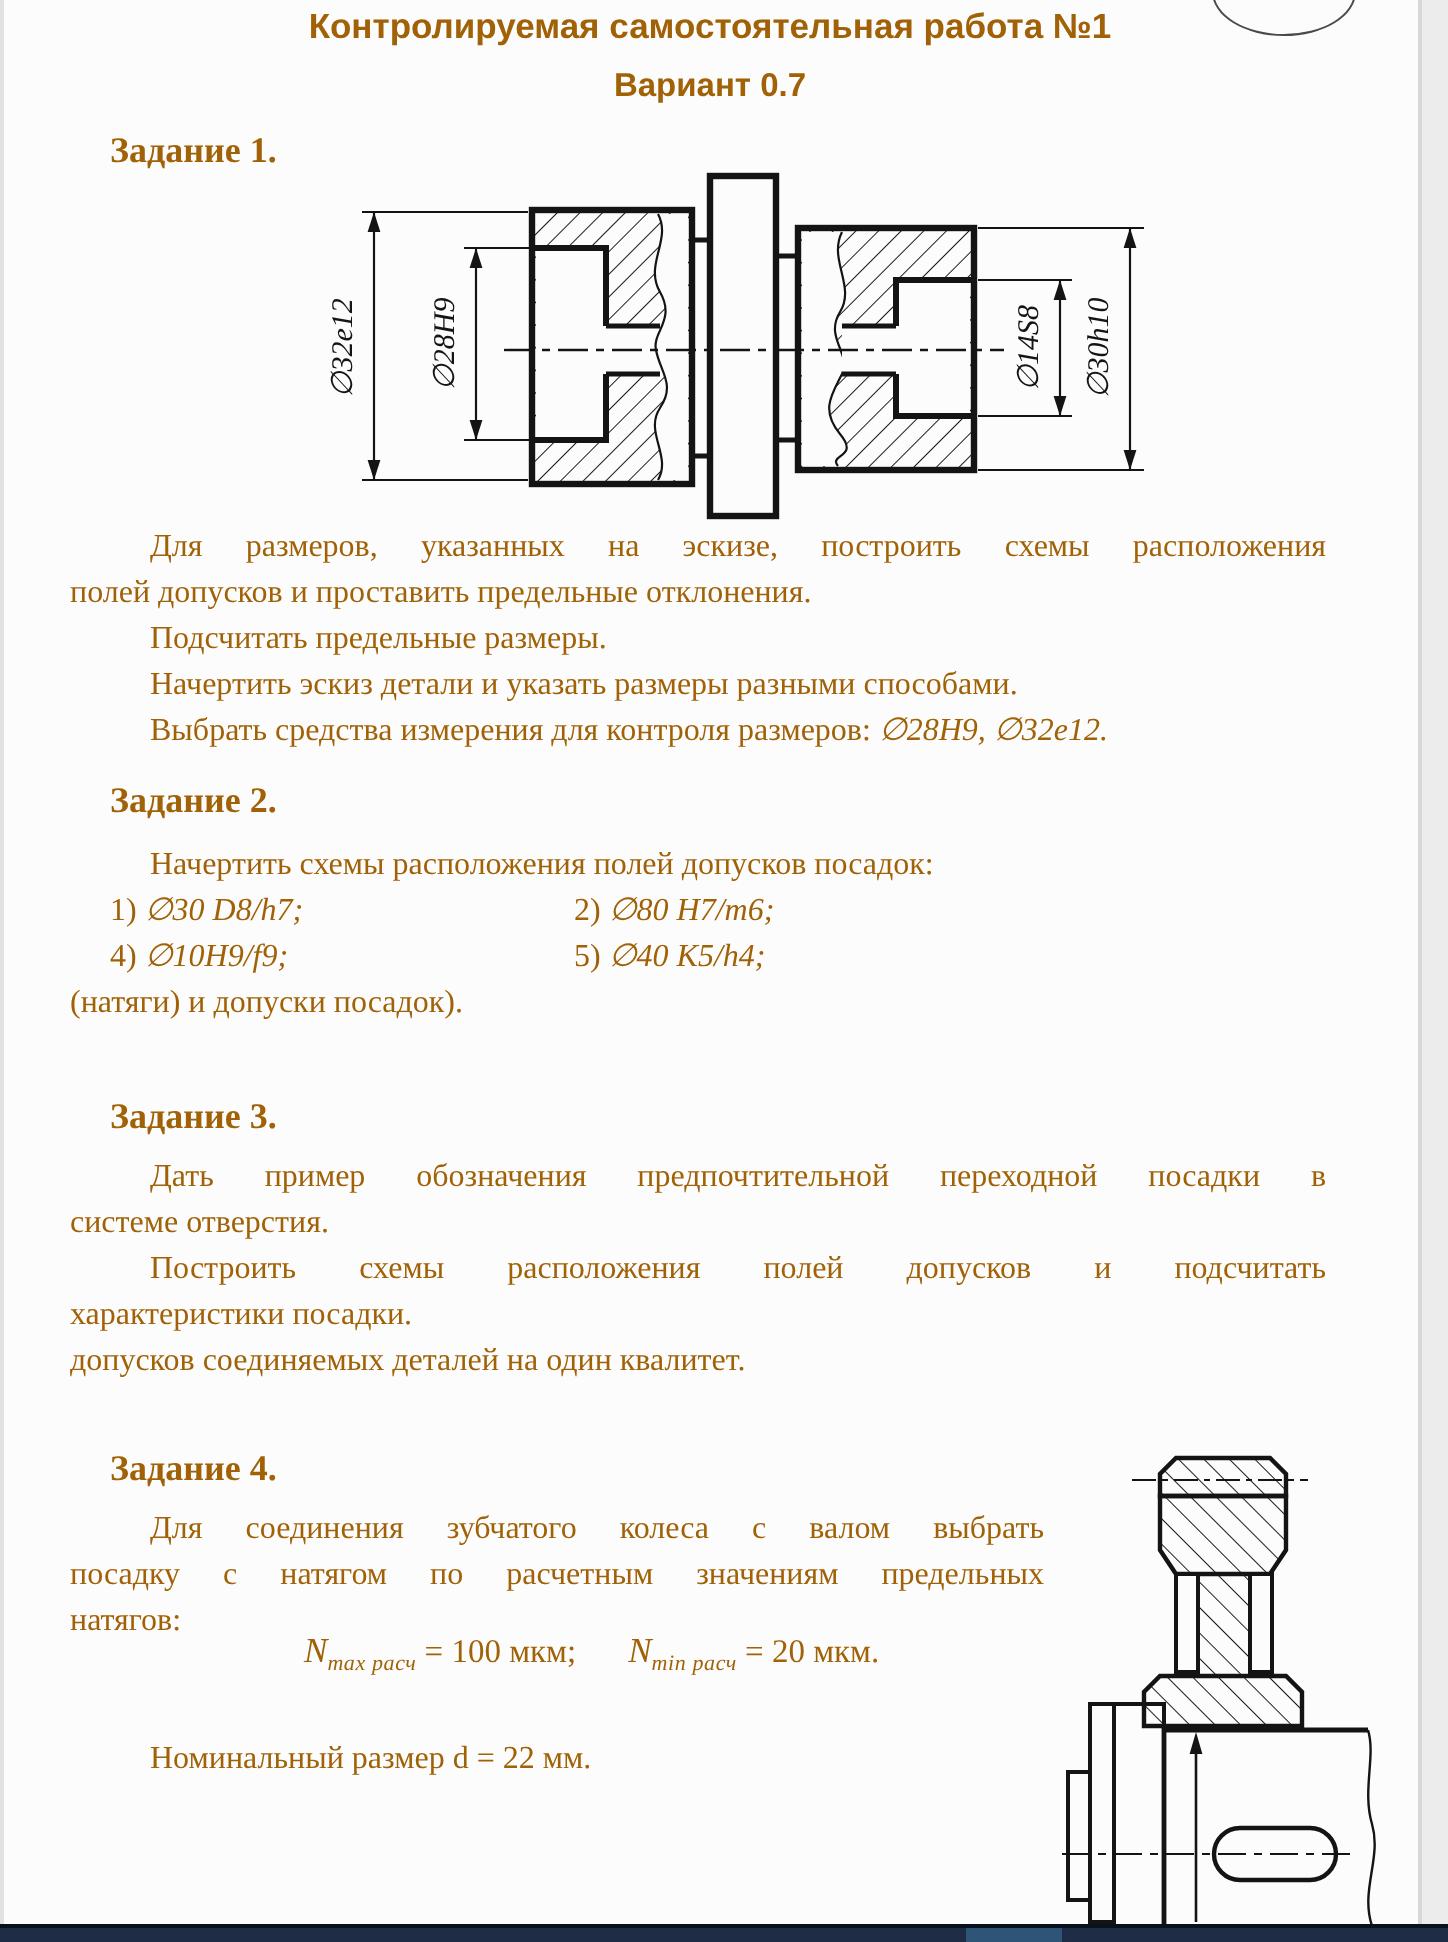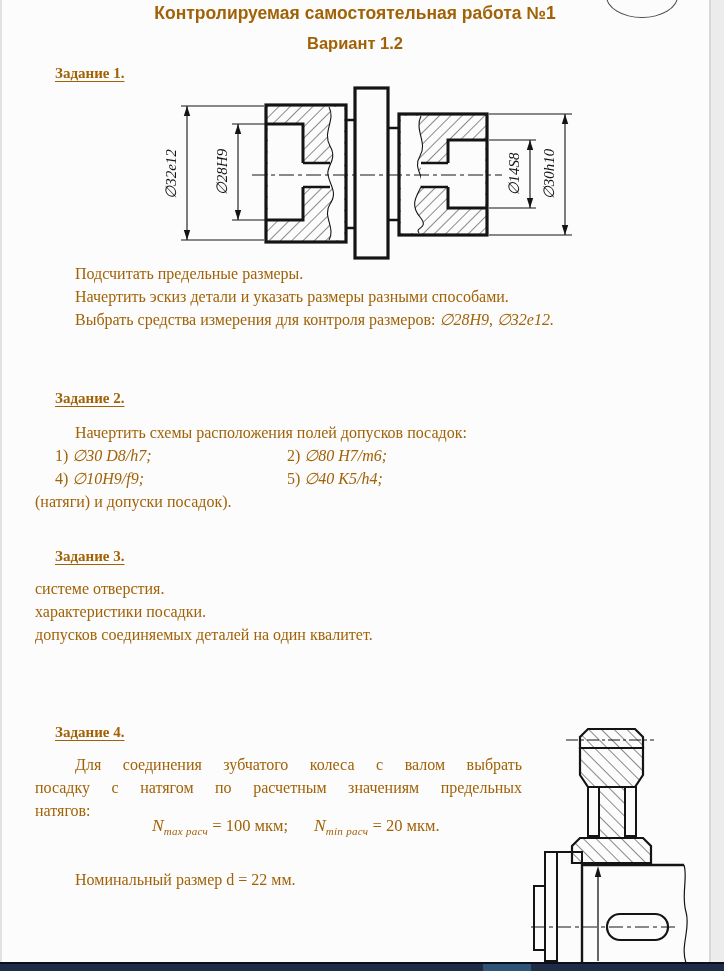--- a/index.html
+++ b/index.html
@@ -7,22 +7,22 @@
             font-family:"Liberation Serif", serif; color:#a16207; overflow:hidden; }
   .sheet  { position:absolute; left:0; top:0; width:710px; height:971px; background:#fcfcfc; }
   .edge-line { position:absolute; left:709px; top:0; width:2px; height:962px; background:#d8d8d8; }
   .left-shade { position:absolute; left:0; top:0; width:2px; height:962px; background:#e2e2e2; }
 
   .title { position:absolute; left:0; width:710px; text-align:center;
            font-family:"Liberation Sans", sans-serif; font-weight:bold; }
   #title1 { top:3px;  font-size:17.5px; }
   #title2 { top:34px; font-size:16.5px; }
 
-  .heading { position:absolute; left:55px; font-weight:bold; font-size:15px;
-             text-decoration:underline; text-underline-offset:3px; }
+  .heading { position:absolute; left:55px; font-weight:bold; font-size:18px;
+             text-underline-offset:3px; }
 
   .tblock { position:absolute; left:35px; width:628px; font-size:16px; line-height:23px; }
   .tblock div { height:23px; overflow:hidden; }
   .jl  { text-align:justify; text-align-last:justify; }
   .ind { padding-left:40px; }
   .it  { font-style:italic; }
 
   .fitrow  { display:flex; margin-left:20px;gap:39px; }
   .fitcell { width:193px; }
   .fitcell + .fitcell { width:190px; }
@@ -48,21 +48,21 @@
 </head>
 <body>
 
 <div class="canvas">
   <div class="sheet"></div>
   <div class="left-shade"></div>
   <div class="edge-line"></div>
   <div class="curl"></div>
 
   <div class="title" id="title1">Контролируемая самостоятельная работа №1</div>
-  <div class="title" id="title2">Вариант 1.2</div>
+  <div class="title" id="title2">Вариант 0.7</div>
 
   <div class="heading" style="top:65px;">Задание 1.</div>
 
   <svg style="left:148px; top:85px;" width="432" height="178" viewBox="148 85 432 178">
     <defs>
       <pattern id="hatch1" patternUnits="userSpaceOnUse" width="8" height="8" patternTransform="rotate(-45)">
         <line x1="0" y1="0" x2="8" y2="0" stroke="#1a1a1a" stroke-width="1"></line>
       </pattern>
     </defs>
     <g stroke="#141414" fill="none">
@@ -121,20 +121,22 @@
         <polygon points="565,235 561.8,225 568.2,225" fill="#141414" stroke="none"></polygon>
       </g>
     </g>
     <text x="176" y="174" font-size="15" fill="#141414" text-anchor="middle" transform="rotate(-90 176 174)">∅32e12</text>
     <text x="227" y="172" font-size="15" fill="#141414" text-anchor="middle" transform="rotate(-90 227 172)">∅28H9</text>
     <text x="519" y="174" font-size="15" fill="#141414" text-anchor="middle" transform="rotate(-90 519 174)">∅14S8</text>
     <text x="554" y="174" font-size="15" fill="#141414" text-anchor="middle" transform="rotate(-90 554 174)">∅30h10</text>
   </svg>
 
   <div class="tblock" style="top:262px;">
+    <div class="jl ind">Для размеров, указанных на эскизе, построить схемы расположения</div>
+    <div>полей допусков и проставить предельные отклонения.</div>
     <div class="ind">Подсчитать предельные размеры.</div>
     <div class="ind">Начертить эскиз детали и указать размеры разными способами.</div>
     <div class="ind"><span>Выбрать средства измерения для контроля размеров: </span><span class="it">∅28H9, ∅32e12.</span></div>
   </div>
 
   <div class="heading" style="top:390px;">Задание 2.</div>
   <div class="tblock" style="top:421px;">
     <div class="ind">Начертить схемы расположения полей допусков посадок:</div>
     <div class="fitrow">
       <div class="fitcell"><span>1) </span><span class="it">∅30 D8/h7;</span></div>
@@ -144,21 +146,23 @@
     <div class="fitrow">
       <div class="fitcell"><span>4) </span><span class="it">∅10H9/f9;</span></div>
       <div class="fitcell"><span>5) </span><span class="it">∅40 K5/h4;</span></div>
       <div class="fitcell"><span>6) </span><span class="it">∅18 H7/s7.</span></div>
     </div>
     <div>(натяги) и допуски посадок).</div>
   </div>
 
   <div class="heading" style="top:548px;">Задание 3.</div>
   <div class="tblock" style="top:577px;">
+    <div class="jl ind">Дать пример обозначения предпочтительной переходной посадки в</div>
     <div>системе отверстия.</div>
+    <div class="jl ind">Построить схемы расположения полей допусков и подсчитать</div>
     <div>характеристики посадки.</div>
     <div>допусков соединяемых деталей на один квалитет.</div>
   </div>
 
   <div class="heading" style="top:724px;">Задание 4.</div>
   <div class="tblock" id="t4body" style="top:753px;">
     <div class="jl ind">Для соединения зубчатого колеса с валом выбрать</div>
     <div class="jl">посадку с натягом по расчетным значениям предельных</div>
     <div>натягов:</div>
   </div>

